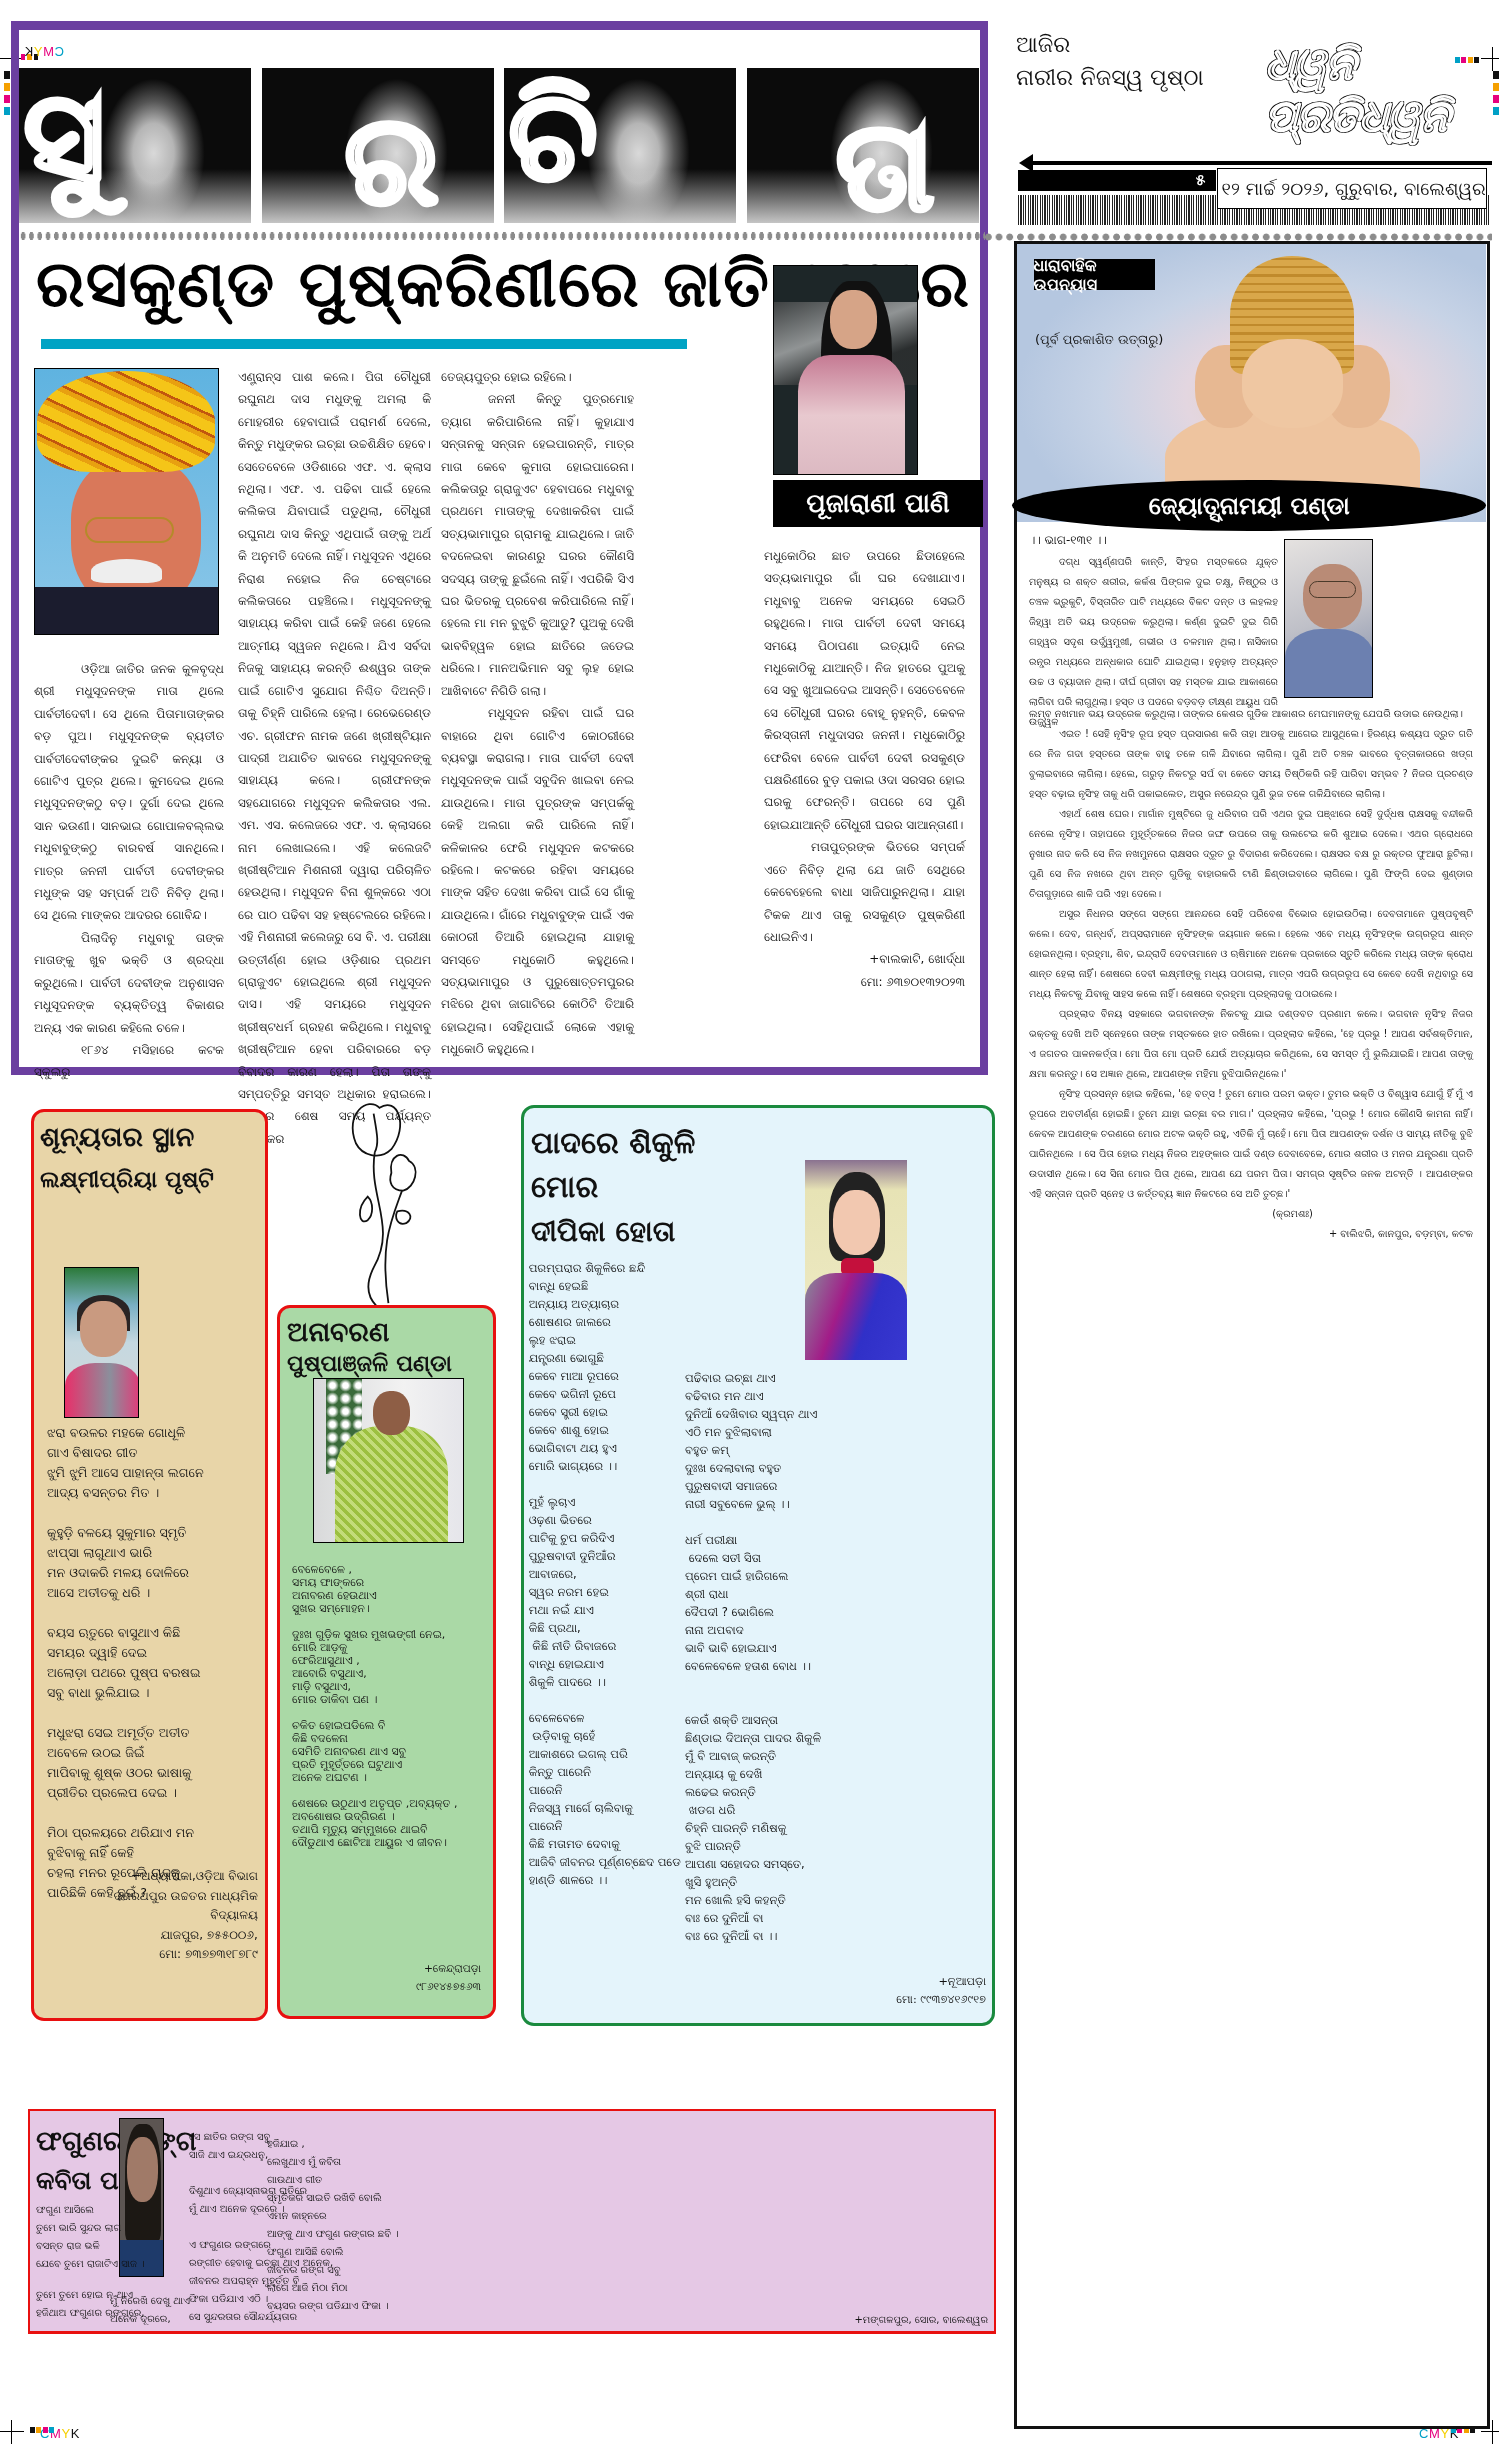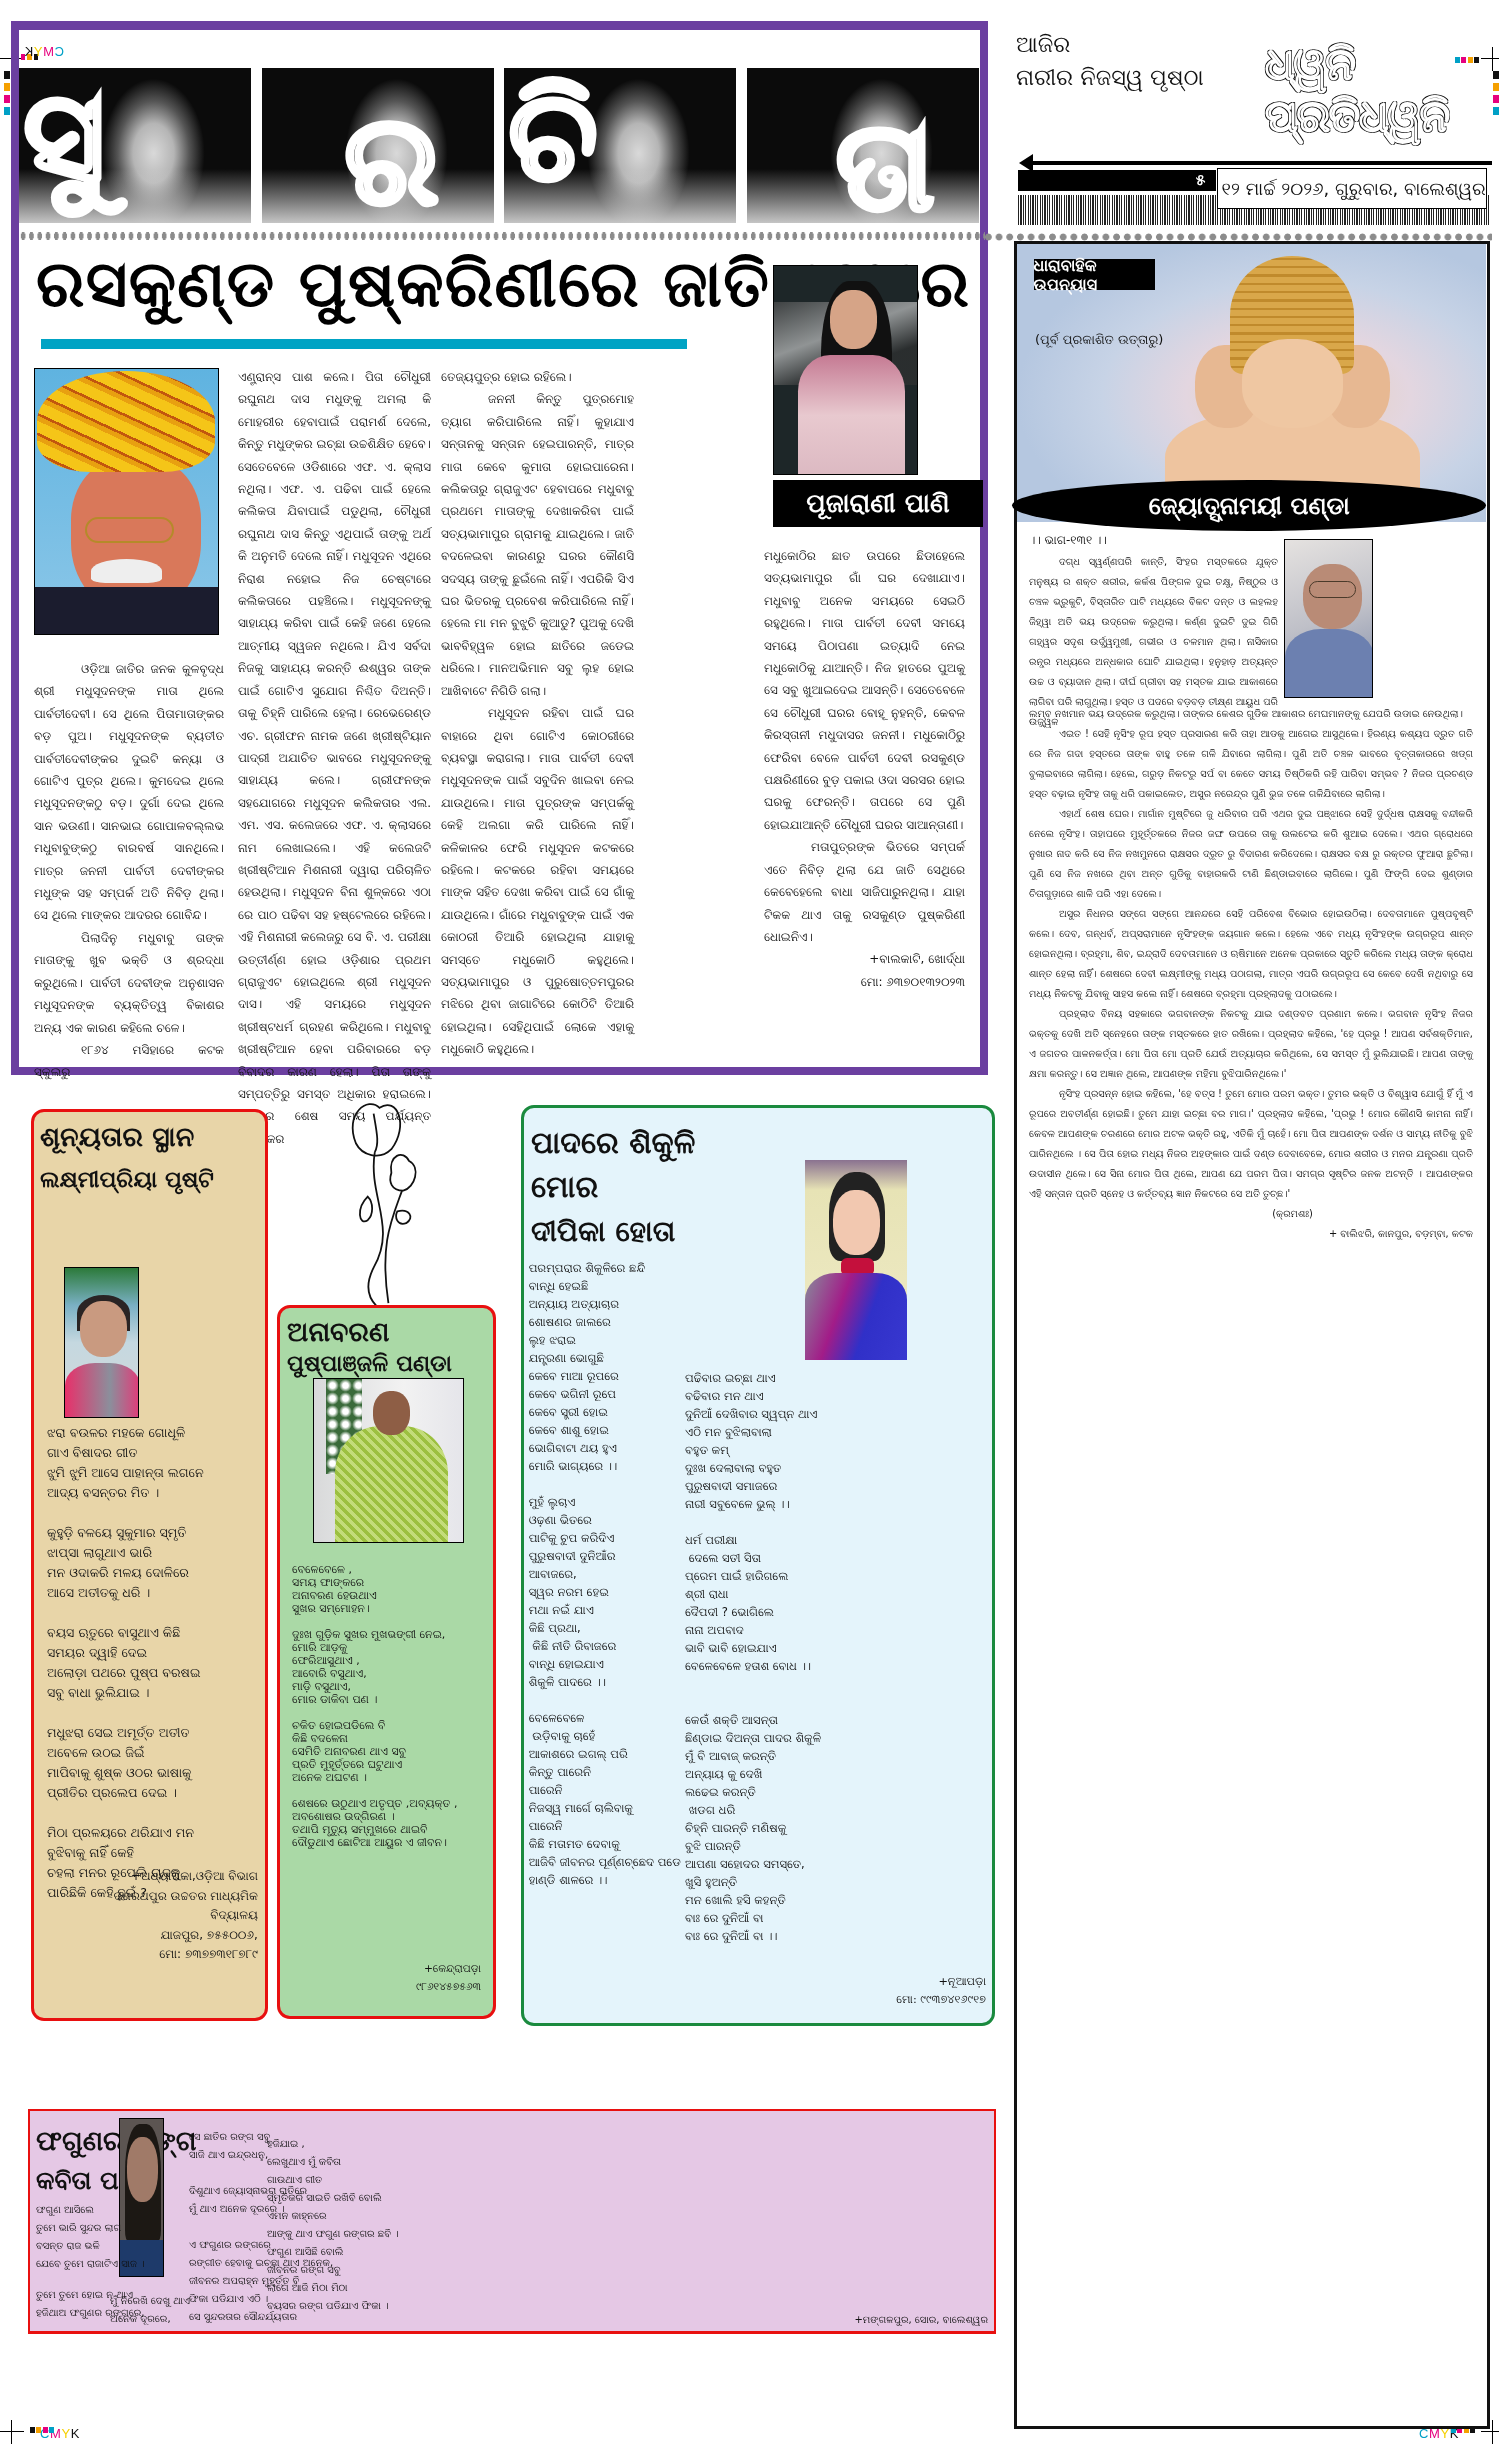--- a/index.html
+++ b/index.html
@@ -58,21 +58,21 @@
   .author-photo .car { position: absolute; left: 0; top: 36px; width: 145px; height: 83px; background: linear-gradient(160deg, #555 0%, #ddd 40%, #333 70%); opacity: 0.6; }
   .author-photo .head { position: absolute; left: 56px; top: 24px; width: 47px; height: 59px; border-radius: 45%; background: #d6a487; }
   .author-photo .hair { position: absolute; left: 47px; top: 15px; width: 71px; height: 178px; border-radius: 40% 40% 10% 10%; background: #111; }
   .author-photo .dress { position: absolute; left: 24px; top: 89px; width: 107px; height: 121px; border-radius: 30% 30% 0 0; background: linear-gradient(180deg, #c57a93 0%, #e8c9cf 50%, #dcb9c2 100%); }
   .author-nameplate { left: 773px; top: 480px; width: 210px; height: 47px; background: #000000; color: #fff; font-size: 26px; font-weight: bold;
     display: flex; align-items: center; justify-content: center; border: 1.2px solid #000; }
 
   
   .mast-sub { left: 1016px; top: 28.4px; font-size: 22.5px; line-height: 33px; color: #111; }
   .mast-logo { left: 1265px; top: 59px; width: 222px; height: 62px; font-size: 44px; font-weight: bold; color: #111;
-    -webkit-text-stroke: 1.2px #fff; text-shadow: 1.2px 1.2px 0 #000, -1.2px -1.2px 0 #000, 1.2px -1.2px 0 #000, -1.2px 1.2px 0 #000; letter-spacing: -1.2px; display:flex; align-items:center; }
+    -webkit-text-stroke: 1.2px #fff; text-shadow: 1.2px 1.2px 0 #000, -1.2px -1.2px 0 #000, 1.2px -1.2px 0 #000, -1.2px 1.2px 0 #000; letter-spacing: -1.2px; display:flex; align-items:center;font-style:italic; }
   .arrow-line { left: 1024px; top: 161px; width: 468px; height: 3.6px; background: #000; }
   .arrow-head { left: 1019px; top: 154px; width: 0; height: 0; border-top: 9px solid transparent; border-bottom: 9px solid transparent; border-right: 14.2px solid #000; }
   .page-num-bar { left: 1018px; top: 170px; width: 198px; height: 21px; background: #000; color: #fff; font-size: 15.4px; font-weight: bold; text-align: right; padding-right: 10.7px; line-height: 21px; }
   .date-box { left: 1217px; top: 168px; width: 270px; height: 41px; border: 1.2px solid #000; background: #fff; font-size: 18px; line-height: 39px; padding-left: 3.6px; }
   .stripes { left: 1018px; top: 195px; width: 471px; height: 30px; background: repeating-linear-gradient(90deg, #222 0 1.2px, #fff 1.2px 2.4px); }
   .right-dots { left: 983px; top: 232px; width: 509px; }
 
   
   .novel-frame { left: 1014px; top: 241px; width: 476px; height: 2188px; border: 3.6px solid #111; background: #fff; }
   .novel-hero { position: absolute; left: 0; top: 0; width: 469px; height: 278px;

